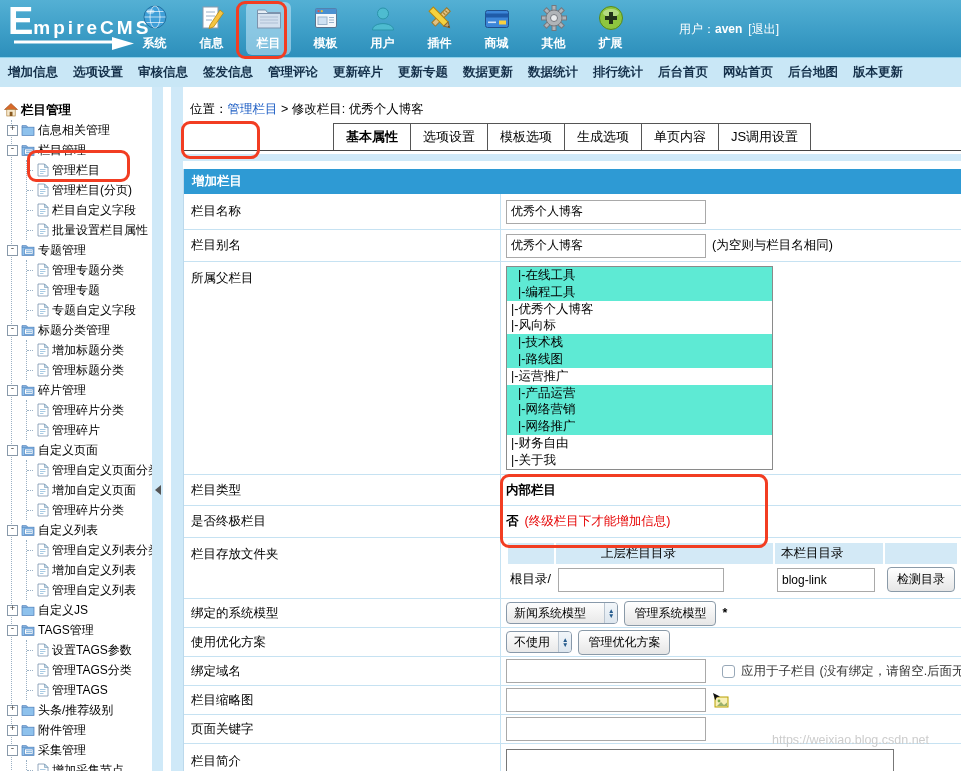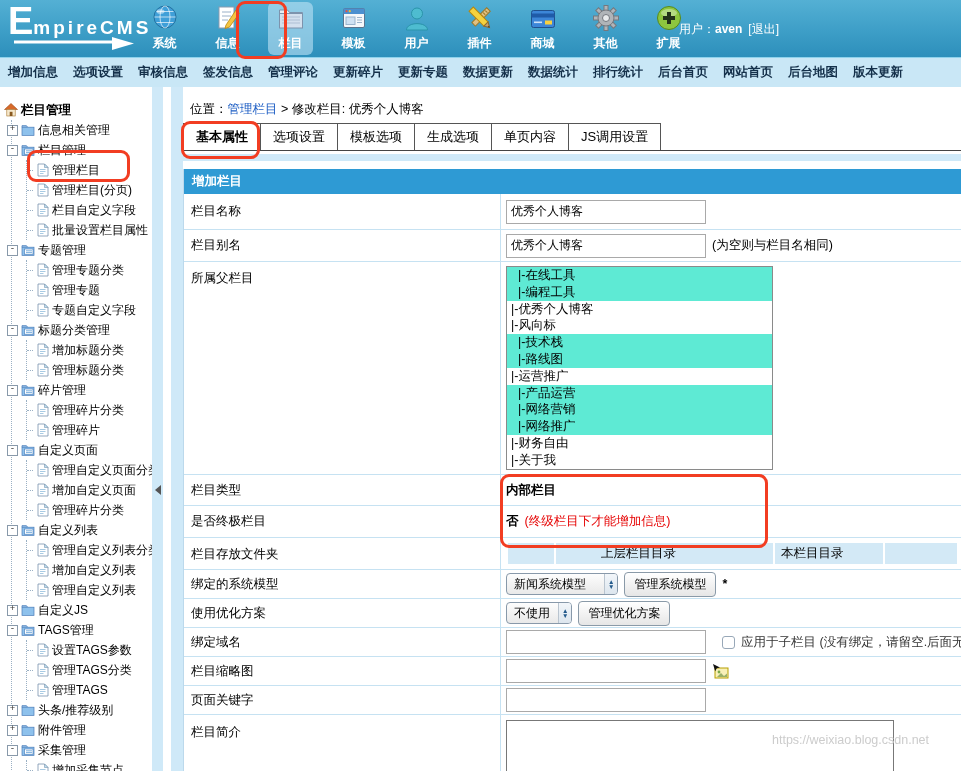--- a/index.html
+++ b/index.html
@@ -9,21 +9,21 @@
   }
   
   .topbar{position:absolute;left:0;top:0;width:961px;height:57px;
     background:linear-gradient(180deg,#54b0d4 0%,#3d9ec7 55%,#2d8fbb 100%);
     border-bottom:1px solid #8ed2ec;}
   .logo{position:absolute;left:8px;top:4px;color:#fff;cursor:default;}
   .logo-line{display:flex;align-items:baseline;}
   .logo-e{font-size:38px;font-weight:bold;line-height:34px;}
   .logo-rest{font-size:19px;font-weight:bold;letter-spacing:3px;}
   .logo-arrow{display:block;margin-left:4px;margin-top:-2px;}
-  .menus{position:absolute;left:142px;top:2px;display:flex;gap:18px;}
+  .menus{position:absolute;left:132px;top:2px;display:flex;gap:12px;}
   .menu-item{width:45px;text-align:center;color:#fff;font-size:12px;font-weight:bold;
     padding:2px 0 3px 0;border-radius:6px;cursor:pointer;}
   .menu-item svg{display:block;margin:0 auto 1px auto;}
   .menu-item.active{background:rgba(190,226,245,.6);}
   .userinfo{position:absolute;right:182px;top:21px;color:#fff;font-size:12px;white-space:nowrap;}
   .userinfo b{font-weight:bold;}
   .userinfo .logout{color:#fff;cursor:pointer;text-decoration:none;margin-left:6px;}
   
   .navbar{position:absolute;left:0;top:58px;width:961px;height:29px;background:#c9e7f6;
     display:flex;align-items:center;padding-left:8px;box-sizing:border-box;gap:15px;
@@ -43,21 +43,21 @@
     font-size:9px;line-height:7px;text-align:center;flex:0 0 9px;font-family:"Liberation Mono","DejaVu Sans Mono",monospace;}
   
   .split1{position:absolute;left:152px;top:87px;bottom:0;width:11px;background:#cfe9f8;}
   .split2{position:absolute;left:171px;top:87px;bottom:0;width:12px;background:#cfe9f8;}
   .collapse-arrow{position:absolute;left:155px;top:485px;width:0;height:0;
     border-top:5px solid transparent;border-bottom:5px solid transparent;border-right:6px solid #555;cursor:pointer;}
   
   .main{position:absolute;left:183px;top:87px;width:778px;bottom:0;background:#fff;overflow:hidden;}
   .breadcrumb{margin:14px 0 0 7px;font-size:12.5px;height:16px;color:#000;}
   .breadcrumb .bc-link{color:#1f5fc4;cursor:pointer;}
-  .tabs{display:flex;margin-top:6px;border-bottom:1px solid #444;height:28px;box-sizing:border-box;font-size:13px;}
+  .tabs{display:flex;margin-top:6px;border-bottom:1px solid #444;height:28px;box-sizing:border-box;font-size:13px;justify-content:center;}
   .tab{border:1px solid #555;border-bottom:none;background:#fff;padding:0 12px;display:flex;align-items:center;cursor:pointer;}
   .tab + .tab{border-left:none;}
   .tab.active{font-weight:bold;}
   .bluestrip{height:7px;background:#cfe9f8;margin-top:3px;}
   
   .formtable{margin-top:8px;border-left:1px solid #bcd9ec;font-size:12.5px;color:#000;}
   .form-header{height:25px;background:#2e9ad4;color:#fff;font-weight:bold;
     display:flex;align-items:center;padding-left:8px;}
   .frow{display:flex;border-bottom:1px solid #c6e2f2;min-height:30px;}
   .frow .lbl{flex:0 0 316px;display:flex;align-items:center;padding-left:7px;box-sizing:border-box;}
@@ -659,20 +659,26 @@
       <div class="lbl" style="align-items:flex-start;padding-top:8px;">栏目存放文件夹</div>
       <div class="val top">
         <table class="dirtbl">
           <tbody>
               <tr>
             <th class="w1"></th>
             <th class="w2">上层栏目目录</th>
             <th class="w3">本栏目目录</th>
             <th class="w4"></th>
           </tr>
+          <tr>
+            <td>根目录/</td>
+            <td><input class="txt-s" style="width: 156px;" type="text" value=""></td>
+            <td><input class="txt-s" style="width: 88px;" type="text" value="blog-link"></td>
+            <td><span class="btn">检测目录</span></td>
+          </tr>
         </tbody>
           </table>
       </div>
     </div>
 
     <div class="frow h28">
       <div class="lbl">绑定的系统模型</div>
       <div class="val">
         <span class="mselect">
           <span class="sel-text" style="min-width:82px;">新闻系统模型</span>

